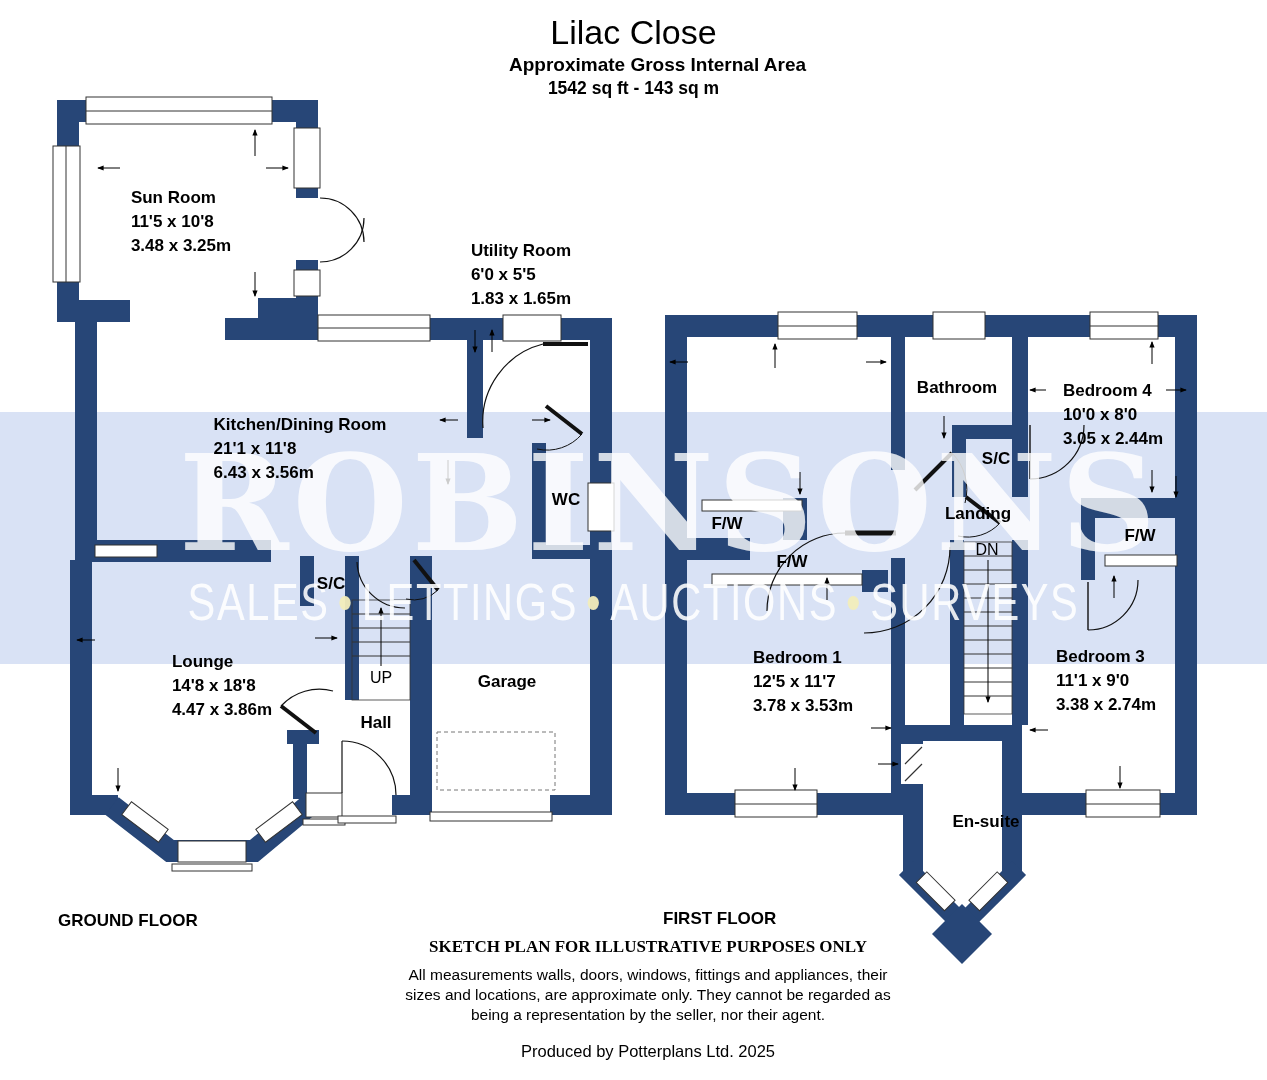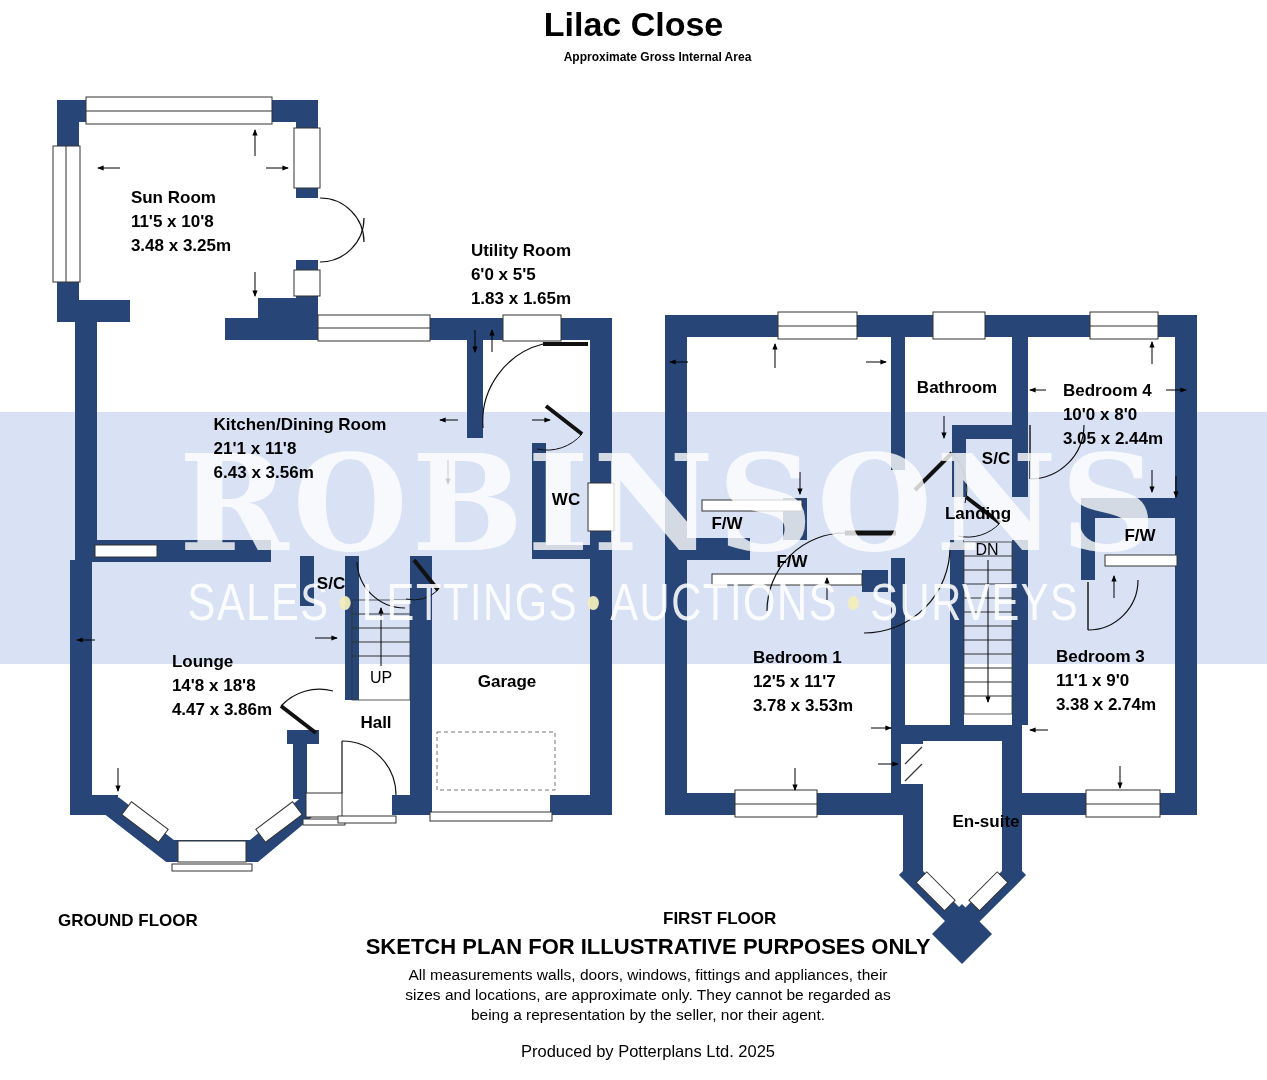--- a/index.html
+++ b/index.html
@@ -17,25 +17,25 @@
            color:rgba(255,255,255,0.88);white-space:nowrap;transform:scaleX(0.80);transform-origin:50% 50%;}
   .wm-bullet{color:rgba(242,237,187,0.95);margin:0 10px;}
   #labels{position:absolute;left:0;top:0;width:1267px;height:1080px;z-index:4;pointer-events:none;}
   .room-label{position:absolute;transform:translateX(-50%);text-align:left;
               font-size:17px;font-weight:bold;line-height:24px;white-space:nowrap;}
   .small-label{position:absolute;transform:translateX(-50%);text-align:left;
               font-size:16px;font-weight:normal;line-height:12px;white-space:nowrap;}
   .floor-label{position:absolute;font-size:17px;font-weight:bold;white-space:nowrap;}
   
   #header{position:absolute;left:0;top:0;width:100%;text-align:center;z-index:5;}
-  .title{font-size:34px;font-weight:bold;line-height:40px;margin-top:4px;}
-  .subtitle{font-size:12px;font-weight:bold;line-height:22px;margin-top:2px;padding-left:48px;}
+  .title{font-size:34px;font-weight:normal;line-height:40px;margin-top:12px;}
+  .subtitle{font-size:19px;font-weight:bold;line-height:22px;margin-top:2px;padding-left:48px;}
   .area-line{font-size:17.5px;font-weight:bold;line-height:22px;margin-top:1px;}
   #footer{position:absolute;left:348px;top:936px;width:600px;text-align:center;z-index:5;}
-  .sketch{font-size:22px;font-weight:bold;line-height:22px;}
+  .sketch{font-size:17px;font-weight:bold;line-height:22px;font-family:Liberation Serif, serif;}
   .disclaimer{font-size:15.5px;line-height:20px;width:500px;margin:7px auto 0 auto;}
   .produced{font-size:16.5px;margin-top:17px;}
 </style>
 </head>
 <body>
 
 <div id="page">
 
   <div id="wm-band"></div>
 
@@ -311,20 +311,21 @@
       <div>En-suite</div>
     </div>
 
     <div class="floor-label" style="left:58px;top:911px">GROUND FLOOR</div>
     <div class="floor-label" style="left:663px;top:909px">FIRST FLOOR</div>
   </div>
 
   <div id="header">
     <div class="title">Lilac Close</div>
     <div class="subtitle">Approximate Gross Internal Area</div>
+    <div class="area-line">1542 sq ft - 143 sq m</div>
   </div>
 
   <div id="footer">
     <div class="sketch">SKETCH PLAN FOR ILLUSTRATIVE PURPOSES ONLY</div>
     <div class="disclaimer">All measurements walls, doors, windows, fittings and appliances, their sizes and locations, are approximate only. They cannot be regarded as being a representation by the seller, nor their agent.</div>
     <div class="produced">Produced by Potterplans Ltd. 2025</div>
   </div>
 
 </div>
 

